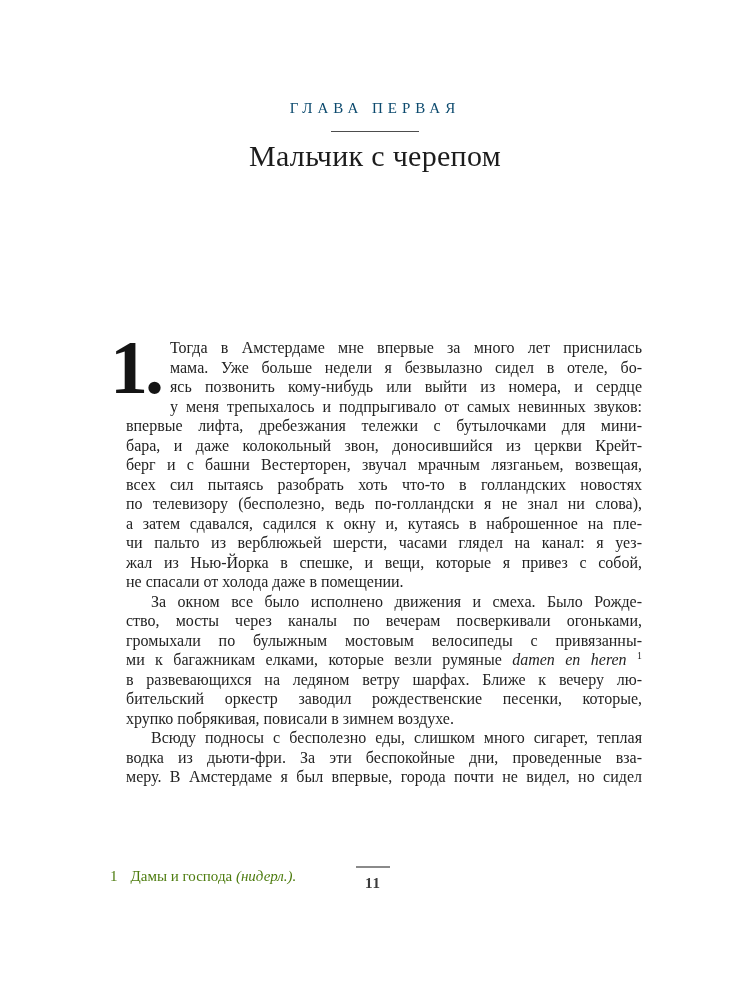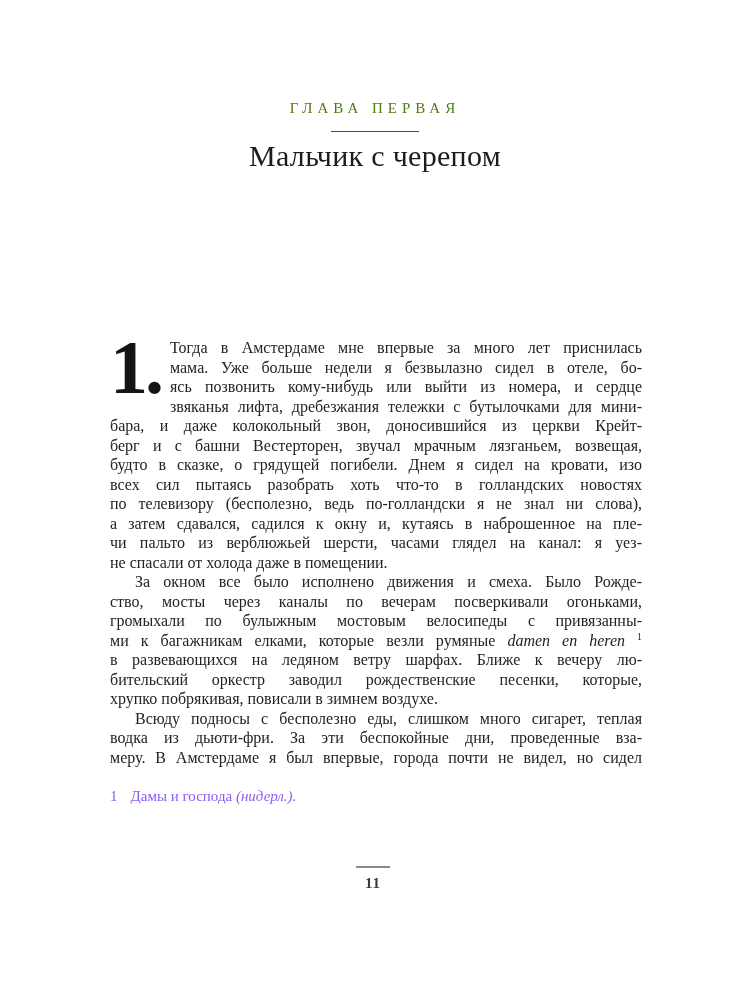--- a/index.html
+++ b/index.html
@@ -19,21 +19,21 @@
   .chapter-head {
     position: absolute;
     top: 100px;
     left: 0;
     right: 0;
     text-align: center;
   }
   .chapter-label {
     font-size: 15px;
     letter-spacing: 5px;
-    color: #4d7c0f;
+    color: #0c4a6e;
   }
   .chapter-rule {
     width: 88px;
     height: 1px;
     background: #4d4d4d;
     margin: 14px auto 0 auto;
   }
   .chapter-title {
     margin: 7px 0 0 0;
     font-size: 30px;
@@ -57,20 +57,21 @@
     font-size: 76px;
     line-height: 58px;
     font-weight: 700;
     color: #141414;
     letter-spacing: -3px;
   }
   .tline {
     text-align: justify;
     text-align-last: justify;
     white-space: nowrap;
+    margin-left: 16px;
   }
   .para .tline:last-child {
     text-align-last: left;
   }
   .para.cont .tline:last-child {
     text-align-last: justify;
   }
   .para.indent .tline:first-child {
     text-indent: 25px;
   }
@@ -78,24 +79,24 @@
     font-style: italic;
   }
   .tline sup {
     font-size: 0.62em;
     line-height: 0;
     vertical-align: super;
   }
   .footnote {
     position: absolute;
     left: 110px;
-    top: 788px;
+    top: 868px;
     width: 532px;
     font-size: 15px;
-    color: #8b5cf6;
+    color: #4d7c0f;
   }
   .fn-marker {
     display: inline-block;
     margin-right: 13px;
   }
   .footer {
     position: absolute;
     top: 866px;
     left: 0;
     right: 4px;
@@ -124,28 +125,29 @@
     <div class="chapter-rule"></div>
     <h1 class="chapter-title">Мальчик с черепом</h1>
   </div>
 
   <div class="body-text">
     <div class="dropcap">1.</div>
     <div class="para">
         <div class="tline">Тогда в Амстердаме мне впервые за много лет приснилась</div>
         <div class="tline">мама. Уже больше недели я безвылазно сидел в отеле, бо-</div>
         <div class="tline">ясь позвонить кому-нибудь или выйти из номера, и сердце</div>
-        <div class="tline">звяканья лифта, дребезжания тележки с бутылочками для мини-</div>
+        <div class="tline">у меня трепыхалось и подпрыгивало от самых невинных звуков:</div>
+        <div class="tline">впервые лифта, дребезжания тележки с бутылочками для мини-</div>
         <div class="tline">бара, и даже колокольный звон, доносившийся из церкви Крейт-</div>
         <div class="tline">берг и с башни Вестерторен, звучал мрачным лязганьем, возвещая,</div>
-        <div class="tline">будто в сказке, о грядущей погибели. Днем я сидел на кровати, изо</div>
         <div class="tline">всех сил пытаясь разобрать хоть что-то в голландских новостях</div>
         <div class="tline">по телевизору (бесполезно, ведь по-голландски я не знал ни слова),</div>
         <div class="tline">а затем сдавался, садился к окну и, кутаясь в наброшенное на пле-</div>
         <div class="tline">чи пальто из верблюжьей шерсти, часами глядел на канал: я уез-</div>
+        <div class="tline">жал из Нью-Йорка в спешке, и вещи, которые я привез с собой,</div>
         <div class="tline">не спасали от холода даже в помещении.</div>
       </div>
     <div class="para indent">
         <div class="tline">За окном все было исполнено движения и смеха. Было Рожде-</div>
         <div class="tline">ство, мосты через каналы по вечерам посверкивали огоньками,</div>
         <div class="tline">громыхали по булыжным мостовым велосипеды с привязанны-</div>
         <div class="tline"><span>ми к багажникам елками, которые везли румяные </span><em>damen en heren</em><span> </span><sup>1</sup></div>
         <div class="tline">в развевающихся на ледяном ветру шарфах. Ближе к вечеру лю-</div>
         <div class="tline">бительский оркестр заводил рождественские песенки, которые,</div>
         <div class="tline">хрупко побрякивая, повисали в зимнем воздухе.</div>

